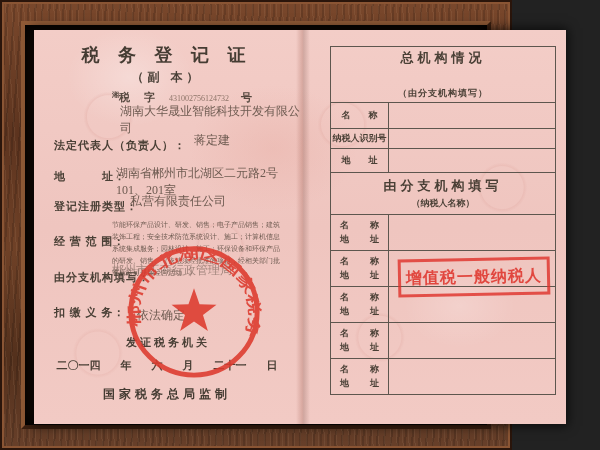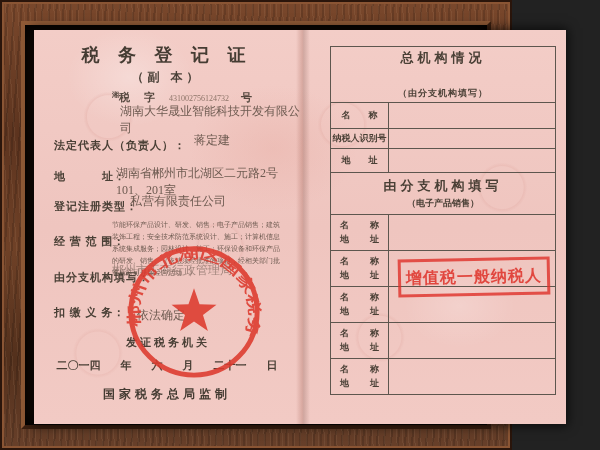--- a/index.html
+++ b/index.html
@@ -180,21 +180,21 @@
           <div class="t-label">纳税人识别号</div>
           <div class="t-cell"></div>
         </div>
         <div class="t-row r-h3">
           <div class="t-label">地　　址</div>
           <div class="t-cell"></div>
         </div>
 
         <div class="t-sect">
           <div class="h1" style="font-size:13px;font-weight:bold;letter-spacing:4px">由分支机构填写</div>
-          <div class="h2" style="font-size:9px;font-weight:bold;margin-top:2px">（电子产品销售）</div>
+          <div class="h2" style="font-size:9px;font-weight:bold;margin-top:2px">（纳税人名称）</div>
         </div>
 
         <div class="t-row t-pair">
           <div class="t-label">
             <span>名　称</span>
             <span>地　址</span>
           </div>
           <div class="t-cell"></div>
         </div>
         <div class="t-row t-pair">

